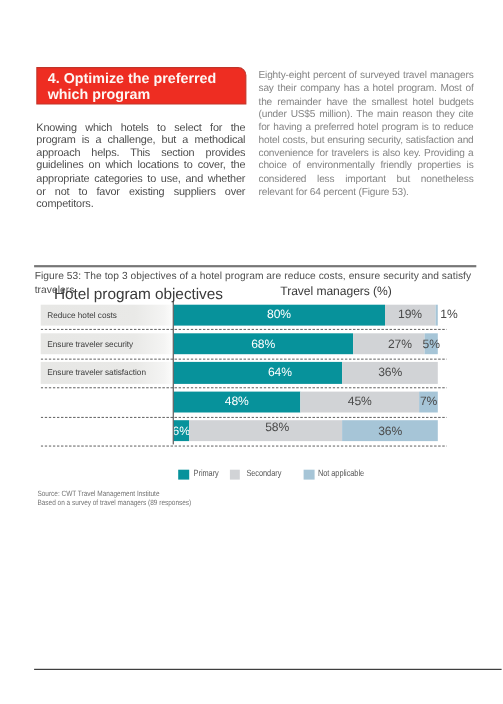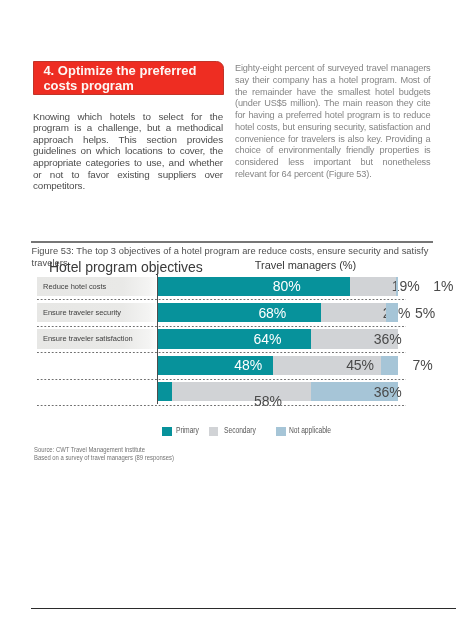--- a/index.html
+++ b/index.html
@@ -34,21 +34,21 @@
         letter-spacing:-0.05px;white-space:nowrap;}
 
   .rowlab{position:absolute;left:37px;width:119px;
           background:linear-gradient(to right,#E7E7E5 0%,#E9E9E7 72%,#F4F4F3 94%,#FBFBFA 100%);
           box-sizing:border-box;padding-left:6.2px;font-size:7.6px;color:#404040;
           display:flex;flex-direction:column;justify-content:center;line-height:9.1px;
           letter-spacing:-0.02px;white-space:nowrap;}
   .rowlab>div{transform:scaleX(0.985);transform-origin:left center;}
   .seg{position:absolute;box-sizing:border-box;}
   .seglab{position:absolute;top:0;height:100%;display:flex;align-items:center;
-          justify-content:center;font-size:14px;white-space:nowrap;letter-spacing:-0.1px;margin-left:33px;}
+          justify-content:center;font-size:11px;white-space:nowrap;letter-spacing:-0.1px;}
   .dash{position:absolute;left:37px;height:0;
         background-image:linear-gradient(to right,#6e6e6e 0 2.2px,rgba(255,255,255,0) 2.2px 3.7px);
         background-size:3.7px 1px;background-repeat:repeat-x;height:1px;}
   .axis{position:absolute;left:157px;width:1.1px;background:#4d4d4d;}
 
   
   .lgsq{position:absolute;width:9.8px;height:9.5px;top:426.5px;}
   .lgtx{position:absolute;top:426.2px;font-size:8.2px;color:#585858;line-height:9.6px;
         white-space:nowrap;letter-spacing:-0.05px;transform:scaleX(0.82);transform-origin:left center;}
 
@@ -58,21 +58,21 @@
 
   .botrule{position:absolute;left:31px;top:608px;width:425px;height:1.2px;background:#2b2b2b;}
 </style>
 </head>
 <body>
 
 <div class="page">
 
   <div class="redbox">
     <div class="ln">4. Optimize the preferred</div>
-    <div class="ln">costs program</div>
+    <div class="ln">which program</div>
   </div>
 
   <div class="colL">Knowing which hotels to select for the program is a challenge, but a methodical approach helps. This section provides guidelines on which locations to cover, the appropriate categories to use, and whether or not to favor existing suppliers over competitors.</div>
   <div class="colR">Eighty-eight percent of surveyed travel managers say their company has a hotel program. Most of the remainder have the smallest hotel budgets (under US$5 million). The main reason they cite for having a preferred hotel program is to reduce hotel costs, but ensuring security, satisfaction and convenience for travelers is also key. Providing a choice of environmentally friendly properties is considered less important but nonetheless relevant for 64 percent (Figure 53).</div>
 
   <div class="figcap">Figure 53: The top 3 objectives of a hotel program are reduce costs, ensure security and satisfy travelers</div>
   <div class="figrule"></div>
 
   <div class="chart" id="chart">
     <div class="hdrL">Hotel program objectives</div>
@@ -94,35 +94,35 @@
       <div class="seglab" style="left: 157.5px; width: 163.54px; color: rgb(255, 255, 255); top: 302.95px; height: 19.2px;">68%</div>
       <div class="seg" style="left: 321.04px; width: 64.935px; top: 302.95px; height: 19.2px; background: rgb(209, 211, 214);"></div>
       <div class="seglab" style="left: 321.04px; width: 85px; color: rgb(74, 74, 74); top: 302.95px; height: 19.2px;">27%</div>
       <div class="seg" style="left: 385.975px; width: 12.025px; top: 302.95px; height: 19.2px; background: rgb(166, 197, 215);"></div>
       <div class="seglab" style="left: 385.975px; width: 12.025px; color: rgb(74, 74, 74); top: 302.95px; height: 19.2px;">5%</div>
       <div class="dash" style="top: 325.75px; width: 368.5px;"></div>
       <div class="rowlab" style="top: 329.4px; height: 19.2px;">
         <div>Ensure traveler satisfaction</div>
       </div>
       <div class="seg" style="left: 157.5px; width: 153.92px; top: 329.4px; height: 19.2px; background: rgb(7, 146, 155);"></div>
-      <div class="seglab" style="left: 157.5px; width: 153.92px; color: rgb(255, 255, 255); top: 329.4px; height: 19.2px;">64%</div>
+      <div class="seglab" style="left: 157.5px; width: 153.92px; color: rgb(255, 255, 255); top: 329.4px; height: 19.2px; padding-left: 20px;">64%</div>
       <div class="seg" style="left: 311.42px; width: 86.58px; top: 329.4px; height: 19.2px; background: rgb(209, 211, 214);"></div>
       <div class="seglab" style="left: 311.42px; width: 86.58px; color: rgb(74, 74, 74); top: 329.4px; height: 19.2px;">36%</div>
       <div class="dash" style="top: 352.2px; width: 368.5px;"></div>
       <div class="seg" style="left: 157.5px; width: 115.44px; top: 355.85px; height: 19.2px; background: rgb(7, 146, 155);"></div>
       <div class="seglab" style="left: 157.5px; width: 115.44px; color: rgb(255, 255, 255); top: 355.85px; height: 19.2px;">48%</div>
       <div class="seg" style="left: 272.94px; width: 108.225px; top: 355.85px; height: 19.2px; background: rgb(209, 211, 214);"></div>
       <div class="seglab" style="left: 272.94px; width: 108.225px; color: rgb(74, 74, 74); top: 355.85px; height: 19.2px;">45%</div>
       <div class="seg" style="left: 381.165px; width: 16.835px; top: 355.85px; height: 19.2px; background: rgb(166, 197, 215);"></div>
       <div class="seglab" style="left: 381.165px; width: 16.835px; color: rgb(74, 74, 74); top: 355.85px; height: 19.2px;">7%</div>
       <div class="dash" style="top: 378.65px; width: 368.5px;"></div>
       <div class="seg" style="left: 157.5px; width: 14.43px; top: 382.3px; height: 19.2px; background: rgb(7, 146, 155);"></div>
       <div class="seglab" style="left: 157.5px; width: 14.43px; color: rgb(255, 255, 255); top: 382.3px; height: 19.2px;">6%</div>
       <div class="seg" style="left: 171.93px; width: 139.49px; top: 382.3px; height: 19.2px; background: rgb(209, 211, 214);"></div>
-      <div class="seglab" style="left: 171.93px; width: 126px; color: rgb(74, 74, 74); top: 391px; height: 19.2px;">58%</div>
+      <div class="seglab" style="left: 171.93px; width: 126px; color: rgb(74, 74, 74); top: 379px; height: 19.2px; padding-left: 17px;">58%</div>
       <div class="seg" style="left: 311.42px; width: 86.58px; top: 382.3px; height: 19.2px; background: rgb(166, 197, 215);"></div>
       <div class="seglab" style="left: 311.42px; width: 86.58px; color: rgb(74, 74, 74); top: 382.3px; height: 19.2px;">36%</div>
       <div class="dash" style="top: 405.1px; width: 368.5px;"></div>
       <div class="axis" style="top: 273.9px; height: 130.5px;"></div>
       <div class="lgsq" style="left: 162.2px; background: rgb(7, 146, 155);"></div>
       <div class="lgtx" style="left: 176px;">Primary</div>
       <div class="lgsq" style="left: 208.7px; background: rgb(209, 211, 214);"></div>
       <div class="lgtx" style="left: 223.5px;">Secondary</div>
       <div class="lgsq" style="left: 275.8px; background: rgb(166, 197, 215);"></div>
       <div class="lgtx" style="left: 288.5px;">Not applicable</div>

